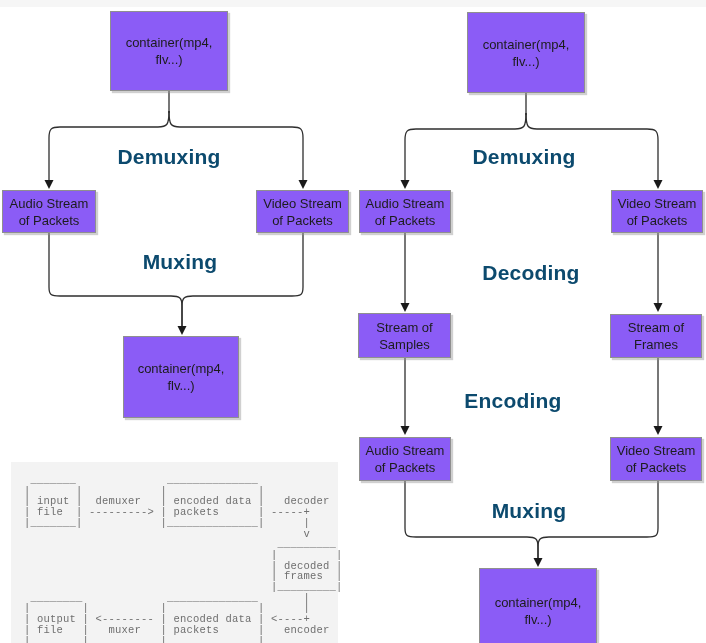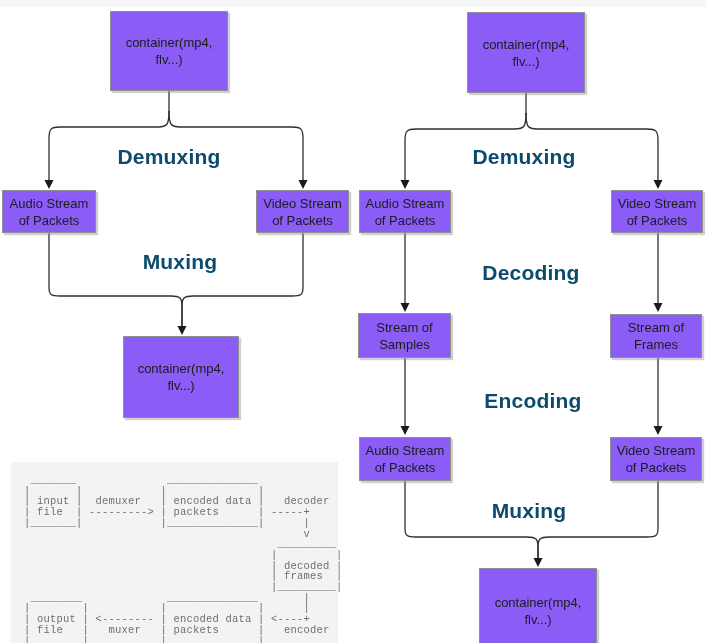--- a/index.html
+++ b/index.html
@@ -101,21 +101,21 @@
   <div class="stage" style="left:454px;top:144px;">Demuxing</div>
   <div class="node" style="left:359px;top:190px;width:92px;height:43px;">Audio Stream
 of Packets</div>
   <div class="node" style="left:611px;top:190px;width:92px;height:43px;">Video Stream
 of Packets</div>
   <div class="stage" style="left:461px;top:260px;">Decoding</div>
   <div class="node" style="left:358px;top:313px;width:93px;height:45px;">Stream of
 Samples</div>
   <div class="node" style="left:610px;top:314px;width:92px;height:44px;">Stream of
 Frames</div>
-  <div class="stage" style="left:463px;top:388px;">Encoding</div>
+  <div class="stage" style="left:443px;top:388px;">Encoding</div>
   <div class="node" style="left:359px;top:437px;width:92px;height:44px;">Audio Stream
 of Packets</div>
   <div class="node" style="left:610px;top:437px;width:92px;height:44px;">Video Stream
 of Packets</div>
   <div class="stage" style="left:459px;top:498px;">Muxing</div>
   <div class="node" style="left:479px;top:568px;width:118px;height:86px;">container(mp4,
 flv...)</div>
 
   <div class="ascii-panel">
     <pre> _______              ______________

